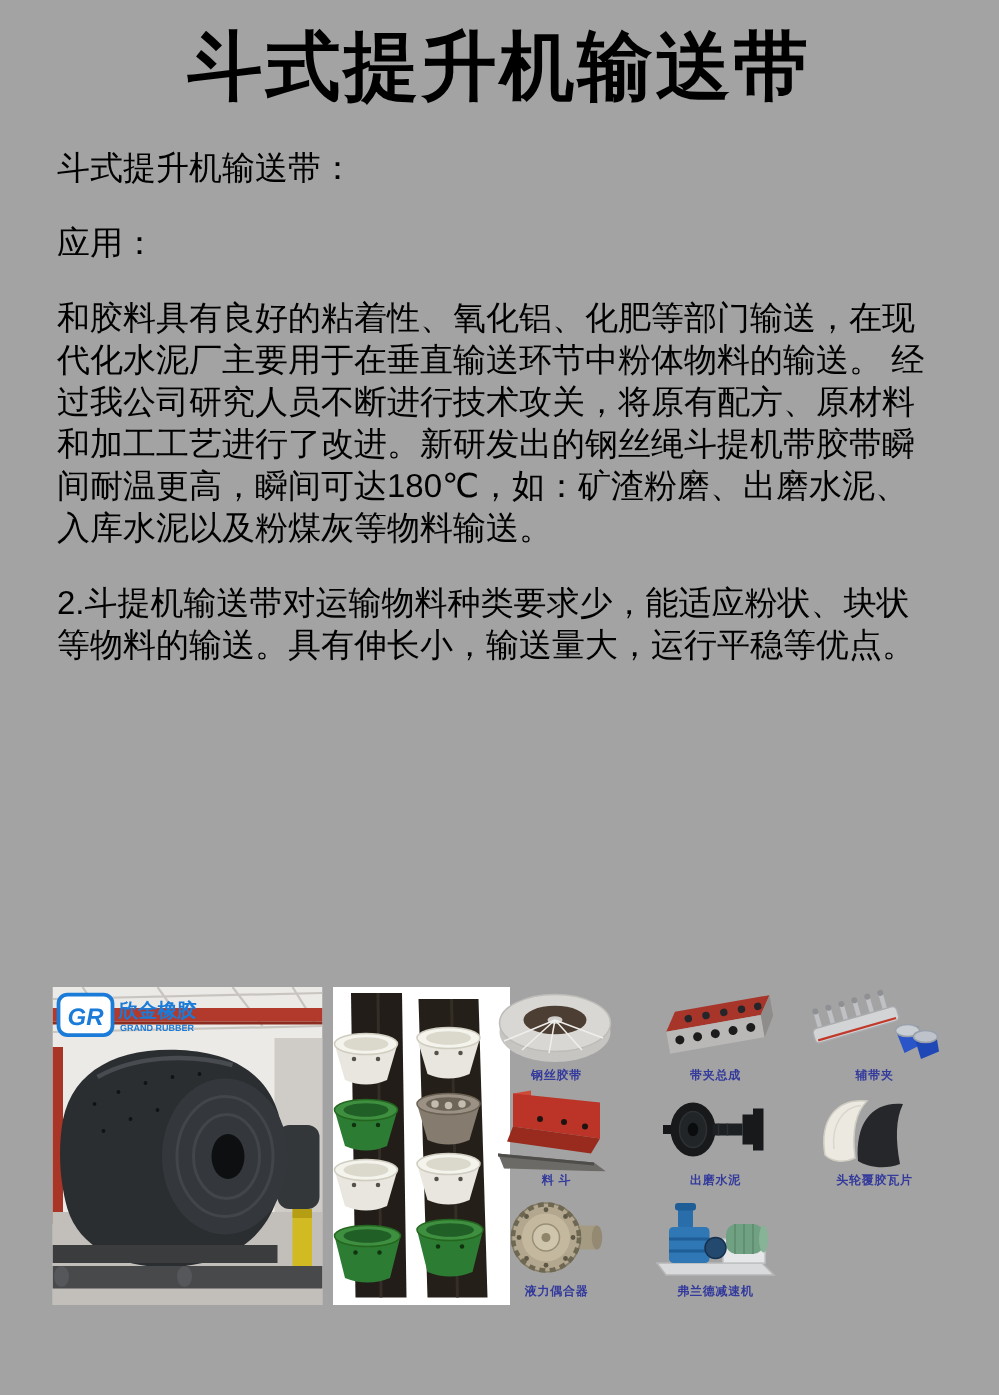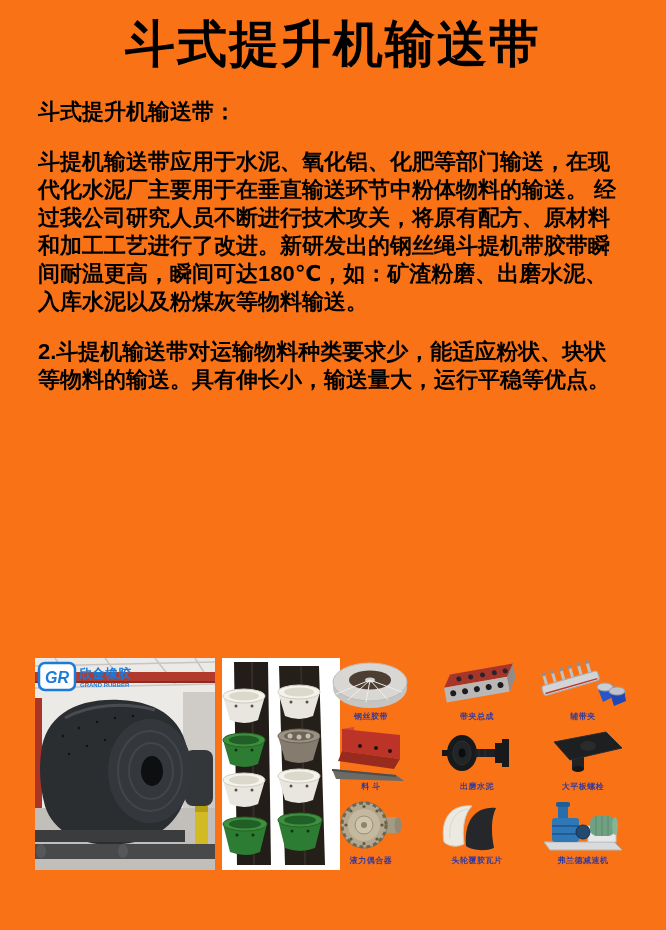--- a/index.html
+++ b/index.html
@@ -1,19 +1,19 @@
 <!DOCTYPE html>
 <html><head>
 <meta charset="utf-8">
 <style>
   html,body{margin:0;padding:0;background:#fff;}
-  .page{position:relative;width:666px;height:930px;background:#f97316;overflow:hidden;
+  .page{position:relative;width:666px;height:930px;background:#a3a3a3;overflow:hidden;
         font-family:"Liberation Sans","DejaVu Sans",sans-serif;color:#000;}
   .title{font-size:50px;font-weight:700;text-align:center;margin:14px 0 24px;line-height:1.2;letter-spacing:2px;}
-  .article{padding:0 41px 0 38px;font-weight:bold;}
+  .article{padding:0 41px 0 38px;}
   .article p{font-size:22px;line-height:28px;margin:0 0 22px;}
   
   .photos{position:absolute;left:0;top:652px;width:666px;height:218px;}
   .photo-left{position:absolute;left:35px;top:6px;width:180px;height:156px;}
   .photo-mid{position:absolute;left:222px;top:6px;width:118px;height:212px;}
   .grid{position:absolute;left:318px;top:0;width:318px;height:216px;
         display:grid;grid-template-columns:repeat(3,106px);grid-template-rows:72px 70px 74px;}
   .tile{display:flex;flex-direction:column;align-items:center;justify-content:flex-end;overflow:hidden;}
   .tile-img{flex:1;display:flex;align-items:center;justify-content:center;width:100%;}
   .tile-label{height:13px;font-size:8px;font-weight:700;color:#333a9c;letter-spacing:.5px;text-align:center;line-height:12px;}
@@ -21,21 +21,22 @@
 </style>
 </head>
 <body>
 
 <div class="page">
 
   <h1 class="title">斗式提升机输送带</h1>
 
   <div class="article">
     <p>斗式提升机输送带：</p>
-    <p>斗提机输送带应用于水泥、氧化铝、化肥等部门输送，在现代化水泥厂主要用于在垂直输送环节中粉体物料的输送。 经过我公司研究人员不断进行技术攻关，将原有配方、原材料和加工工艺进行了改进。新研发出的钢丝绳斗提机带胶带瞬间耐温更高，瞬间可达180℃，如：矿渣粉磨、出磨水泥、入库水泥以及粉煤灰等物料输送。</p>
+    <p>应用：</p>
+    <p>和胶料具有良好的粘着性、氧化铝、化肥等部门输送，在现代化水泥厂主要用于在垂直输送环节中粉体物料的输送。 经过我公司研究人员不断进行技术攻关，将原有配方、原材料和加工工艺进行了改进。新研发出的钢丝绳斗提机带胶带瞬间耐温更高，瞬间可达180℃，如：矿渣粉磨、出磨水泥、入库水泥以及粉煤灰等物料输送。</p>
     <p>2.斗提机输送带对运输物料种类要求少，能适应粉状、块状等物料的输送。具有伸长小，输送量大，运行平稳等优点。</p>
   </div>
 
   <div class="photos">
 
     <div class="photo-left">
       <svg width="180" height="212" viewBox="0 0 180 212">
         <rect width="180" height="212" fill="#eceae7"></rect>
 
         <g stroke="#c8c5c0" stroke-width="1.5">
@@ -271,30 +272,30 @@
             <ellipse cx="32" cy="25" rx="3.5" ry="4.5" fill="#0b0c0d"></ellipse>
             <rect x="45" y="21" width="20" height="8" fill="#1d2022"></rect>
             <line x1="49" y1="21" x2="49" y2="29" stroke="#2c2f31"></line>
               <line x1="55" y1="21" x2="55" y2="29" stroke="#2c2f31"></line>
             <polygon points="65,15 72,15 72,11 79,11 79,39 72,39 72,35 65,35" fill="#17191b"></polygon>
           </svg>
         </div>
         <div class="tile-label">出磨水泥</div>
       </div>
 
-      <div class="tile">
-        <div class="tile-img">
-          <svg width="94" height="50" viewBox="0 0 94 50">
-            <rect x="36" y="28" width="12" height="13" fill="#202224"></rect>
-            <ellipse cx="42" cy="41" rx="6" ry="3" fill="#141618"></ellipse>
-            <polygon points="18,14 70,4 86,20 34,32" fill="#1d1f21" stroke="#2a2c2e"></polygon>
-            <ellipse cx="52" cy="18" rx="8" ry="5" fill="#292b2d"></ellipse>
-          </svg>
-        </div>
-        <div class="tile-label">大平板螺栓</div>
+
+      <div class="tile">
+        <div class="tile-img">
+          <svg width="94" height="54" viewBox="0 0 94 54">
+            <path d="M14,44 C10,20 22,6 42,8 C34,16 32,30 34,46 C26,50 18,48 14,44 Z" fill="#ece9e1" stroke="#cfccc2"></path>
+            <path d="M20,40 C18,24 26,12 38,11" fill="none" stroke="#d9d6cc"></path>
+            <path d="M36,48 C34,22 46,8 66,10 C61,20 61,34 64,50 C54,54 42,52 36,48 Z" fill="#26272a"></path>
+          </svg>
+        </div>
+        <div class="tile-label">头轮覆胶瓦片</div>
       </div>
 
       <div class="tile">
         <div class="tile-img">
           <svg width="94" height="52" viewBox="0 0 94 52">
             <rect x="60" y="18" width="14" height="16" fill="#a59b83"></rect>
             <ellipse cx="74" cy="26" rx="3.5" ry="8" fill="#948a73"></ellipse>
             <circle cx="40" cy="26" r="23" fill="#b3a88f" stroke="#857c66"></circle>
             <circle cx="40" cy="26" r="22" fill="none" stroke="#6e6752" stroke-width="3" stroke-dasharray="4 3"></circle>
             <circle cx="40" cy="26" r="16" fill="#c4b99e"></circle>
@@ -311,31 +312,20 @@
             <circle cx="40" cy="26" r="9" fill="#cfc5ac" stroke="#988f77"></circle>
             <circle cx="40" cy="26" r="3" fill="#8d8469"></circle>
           </svg>
         </div>
         <div class="tile-label">液力偶合器</div>
       </div>
 
       <div class="tile">
         <div class="tile-img">
           <svg width="94" height="54" viewBox="0 0 94 54">
-            <path d="M14,44 C10,20 22,6 42,8 C34,16 32,30 34,46 C26,50 18,48 14,44 Z" fill="#ece9e1" stroke="#cfccc2"></path>
-            <path d="M20,40 C18,24 26,12 38,11" fill="none" stroke="#d9d6cc"></path>
-            <path d="M36,48 C34,22 46,8 66,10 C61,20 61,34 64,50 C54,54 42,52 36,48 Z" fill="#26272a"></path>
-          </svg>
-        </div>
-        <div class="tile-label">头轮覆胶瓦片</div>
-      </div>
-
-      <div class="tile">
-        <div class="tile-img">
-          <svg width="94" height="54" viewBox="0 0 94 54">
             <polygon points="8,44 78,44 86,52 14,52" fill="#d9dadc" stroke="#b5b6b8"></polygon>
             <rect x="52" y="28" width="28" height="16" fill="#e6e7e9" stroke="#c2c3c5"></rect>
             <rect x="54" y="18" width="25" height="20" rx="7" fill="#6fa182"></rect>
             <line x1="60" y1="18" x2="60" y2="38" stroke="#5b8a6d"></line>
               <line x1="66" y1="18" x2="66" y2="38" stroke="#5b8a6d"></line>
             <line x1="72" y1="18" x2="72" y2="38" stroke="#5b8a6d"></line>
             <ellipse cx="79" cy="28" rx="3" ry="9" fill="#87b396"></ellipse>
             <rect x="22" y="6" width="10" height="16" rx="3" fill="#2a6dab"></rect>
             <rect x="20" y="4" width="14" height="5" rx="2" fill="#1f5d96"></rect>
             <rect x="16" y="20" width="27" height="24" rx="3" fill="#2f78b5"></rect>

